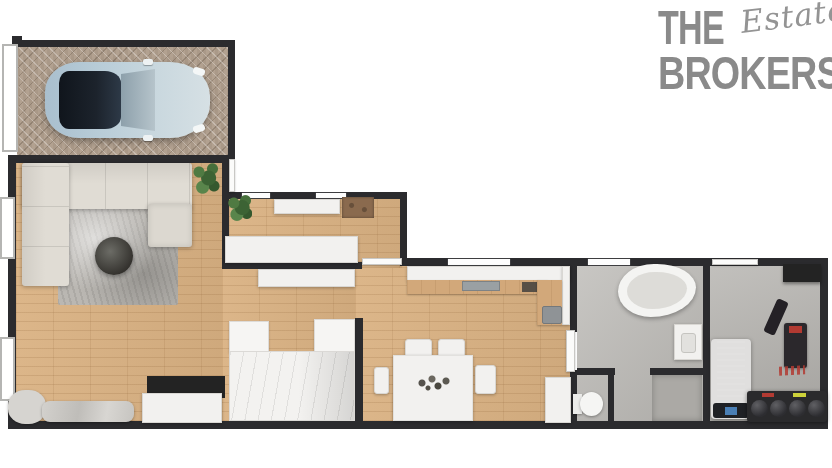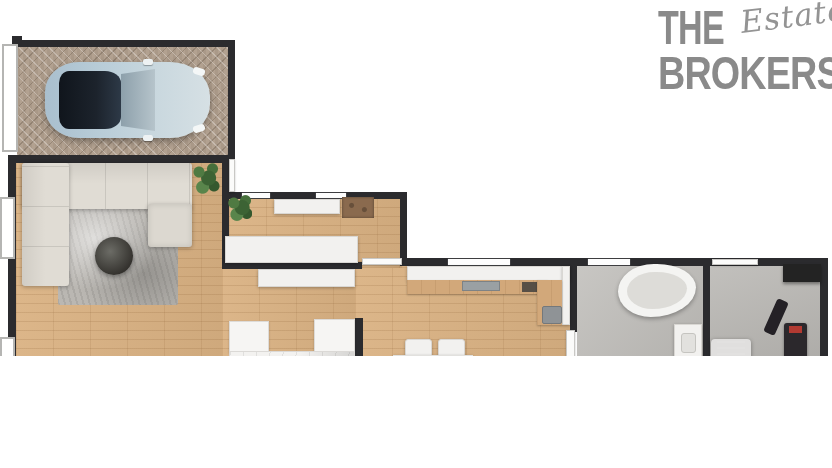--- a/index.html
+++ b/index.html
@@ -1,16 +1,16 @@
 <!DOCTYPE html>
 <html style="--background: #ffffff; --logo-gray: #8a8a8a; --wall: #2b2b2e; --wood-floor: #dab283; --paver-floor: #b2a190; --bathroom-floor: #bcbab6; --gym-floor: #b7b5b1; --sofa: #e0dcd4; --rug: #bab7b2; --car-body: #b9cdd8; --car-roof: #1c232c; --kitchen-worktop: #d2a87a; --white-furniture: #f2f1ef; --plant-green: #46703b; --accent-red: #b23a32; --accent-yellow: #cdd23a; --screen-blue: #4a7fb5;"><head>
 <meta charset="utf-8">
 <style>
   html,body{margin:0;padding:0;background:#fff;}
-  #stage{position:relative;width:832px;height:356px;background:var(--background,#fff);overflow:hidden;
+  #stage{position:relative;width:832px;height:468px;background:var(--background,#fff);overflow:hidden;
          font-family:"Liberation Sans",sans-serif;}
   .abs{position:absolute;}
   
   .wall{background:var(--wall,#2b2b2e);}
   .window{background:#fff;border:2px solid #b5b5b3;box-sizing:border-box;}
   .winseg{background:#fdfdfd;box-shadow:0 0 1px #999;}
   .door{background:#fbfbfa;border:1px solid #c9c8c5;box-sizing:border-box;box-shadow:0 1px 2px rgba(0,0,0,.25);}
   
   .wood{background-color:var(--wood-floor,#dab283);
     background-image:

